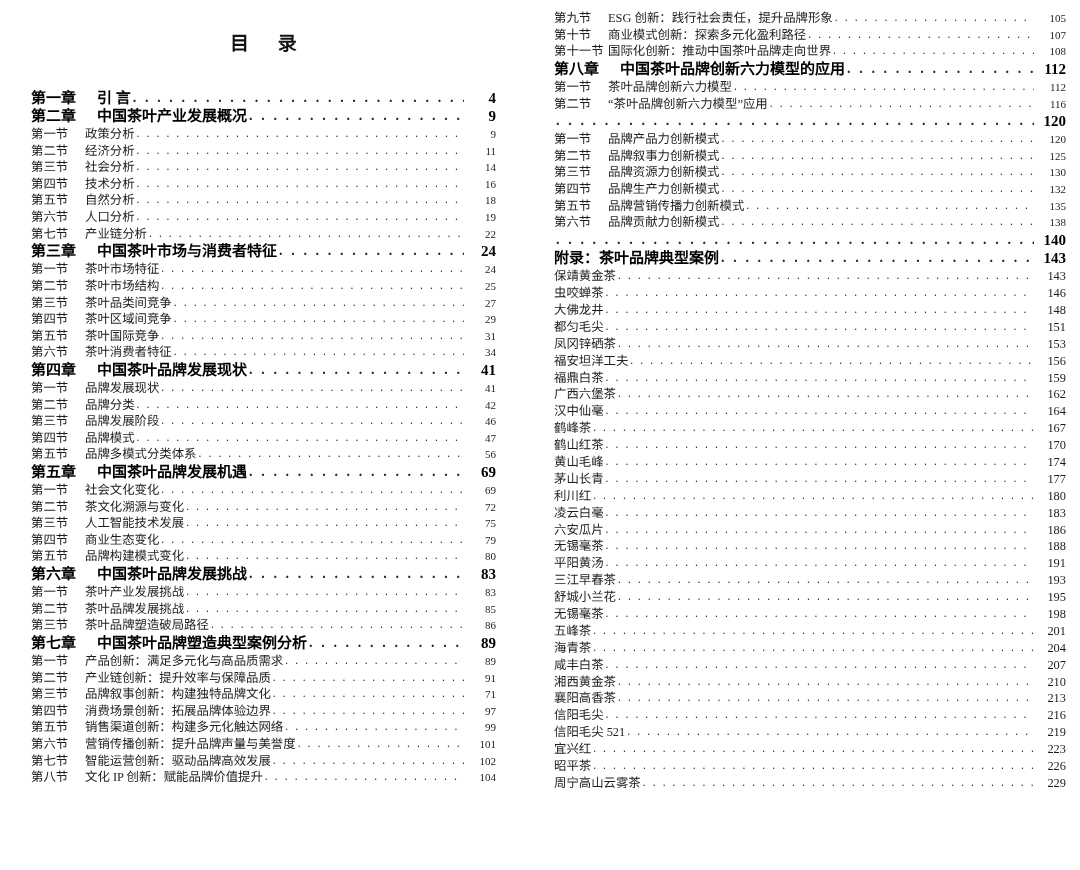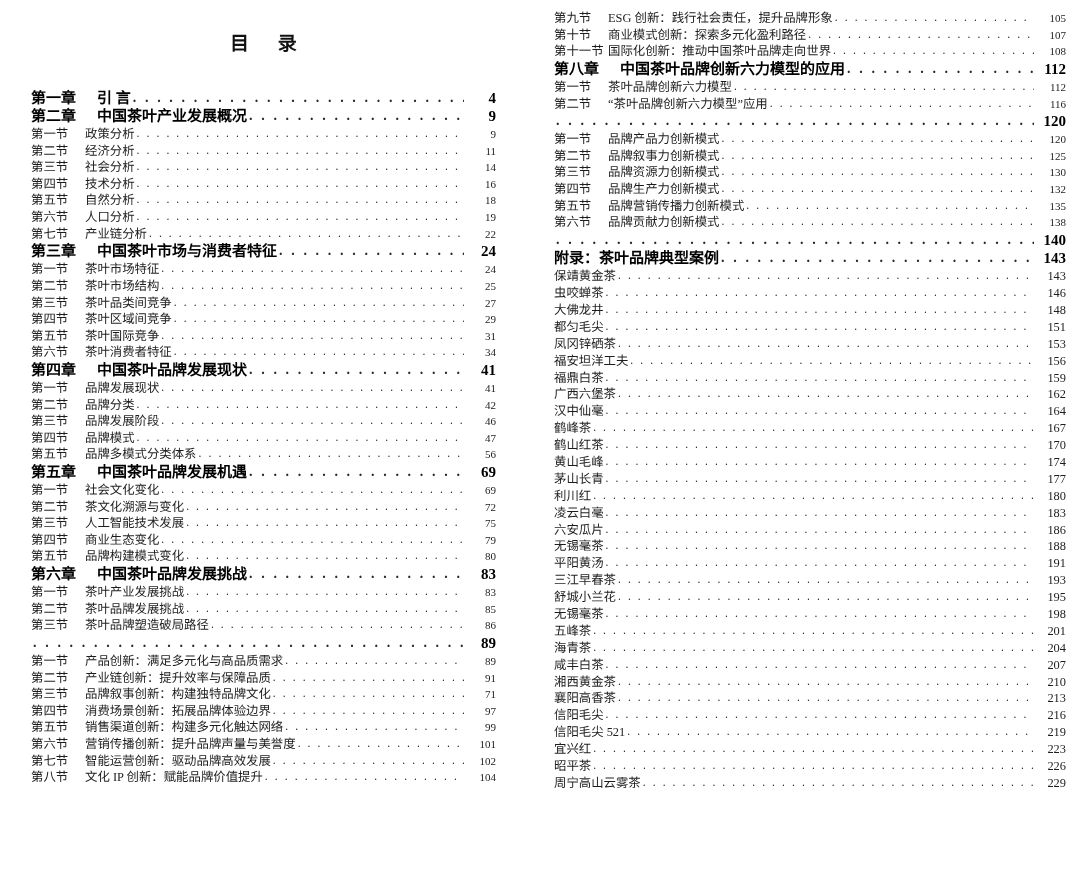--- a/index.html
+++ b/index.html
@@ -301,20 +301,21 @@
           <span class="label"><span class="num">第二节</span><span class="text">茶叶品牌发展挑战</span></span>
           <span class="leader">. . . . . . . . . . . . . . . . . . . . . . . . . . . . . . . . . . . . . . . . . . . . . . . . . . . . . . . . . . . . . . . . . . . . . . . . . . . . . . . . . . . . . . . . . . . . . . . . . . . . . . . . . . . . . . . . . . . . . . . . . . . . . . . . . . . . . . . . . . . </span>
           <span class="page">85</span>
         </div>
         <div class="entry lvl-section">
           <span class="label"><span class="num">第三节</span><span class="text">茶叶品牌塑造破局路径</span></span>
           <span class="leader">. . . . . . . . . . . . . . . . . . . . . . . . . . . . . . . . . . . . . . . . . . . . . . . . . . . . . . . . . . . . . . . . . . . . . . . . . . . . . . . . . . . . . . . . . . . . . . . . . . . . . . . . . . . . . . . . . . . . . . . . . . . . . . . . . . . . . . . . . . . </span>
           <span class="page">86</span>
         </div>
         <div class="entry lvl-chapter">
+          <span class="label"><span class="num">第七章</span><span class="text">中国茶叶品牌塑造典型案例分析</span></span>
           <span class="leader">. . . . . . . . . . . . . . . . . . . . . . . . . . . . . . . . . . . . . . . . . . . . . . . . . . . . . . . . . . . . . . . . . . . . . . . . . . . . . . . . . . . . . . . . . . . . . . . . . . . . . . . . . . . . . . . . . . . . . . . . . . . . . . . . . . . . . . . . . . . </span>
           <span class="page">89</span>
         </div>
         <div class="entry lvl-section">
           <span class="label"><span class="num">第一节</span><span class="text">产品创新：满足多元化与高品质需求</span></span>
           <span class="leader">. . . . . . . . . . . . . . . . . . . . . . . . . . . . . . . . . . . . . . . . . . . . . . . . . . . . . . . . . . . . . . . . . . . . . . . . . . . . . . . . . . . . . . . . . . . . . . . . . . . . . . . . . . . . . . . . . . . . . . . . . . . . . . . . . . . . . . . . . . . </span>
           <span class="page">89</span>
         </div>
         <div class="entry lvl-section">
           <span class="label"><span class="num">第二节</span><span class="text">产业链创新：提升效率与保障品质</span></span>

